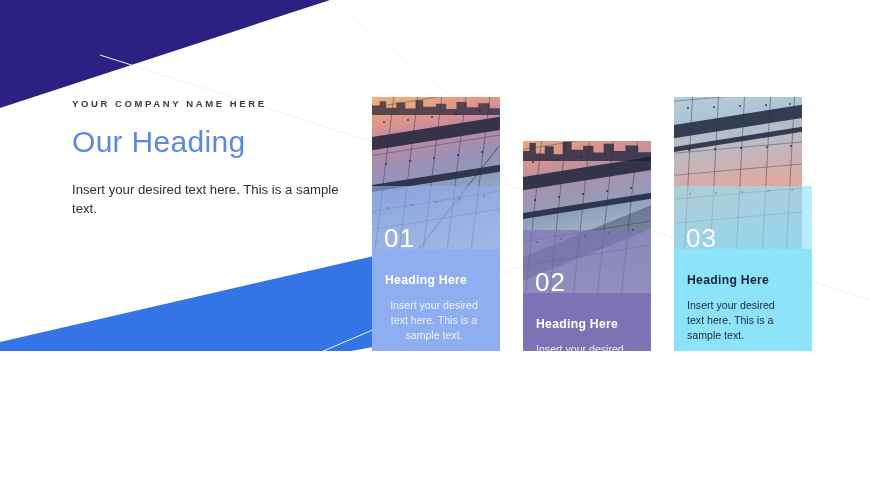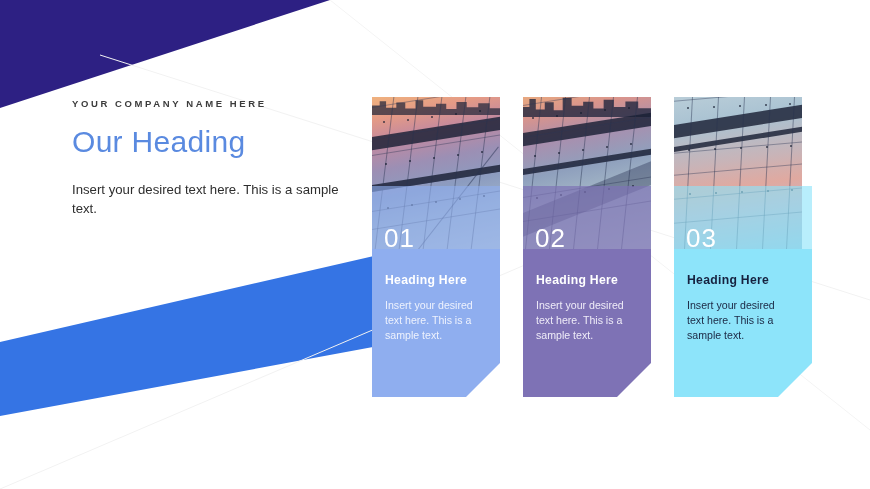--- a/index.html
+++ b/index.html
@@ -1,19 +1,19 @@
 <!DOCTYPE html>
 <html><head>
 <meta charset="utf-8">
 <style>
   html,body{margin:0;padding:0;background:#ffffff;}
   body{width:870px;height:489px;overflow:hidden;
        font-family:"Liberation Sans","DejaVu Sans",sans-serif;}
 
-  #slide{position:relative;width:870px;height:489px;background:#ffffff;overflow:hidden;}
+  #slide{position:relative;width:870px;height:351px;background:#ffffff;overflow:hidden;}
 
   
   .deco{position:absolute;pointer-events:none;}
   #navy-shape{left:0;top:0;width:330px;height:120px;}
   #blue-band{left:0;top:250px;width:400px;height:170px;}
 
   
   #left-col{position:absolute;left:72px;top:98px;width:280px;}
   #eyebrow{font-size:9.5px;letter-spacing:2.6px;color:#3c3c3c;font-weight:700;
            text-transform:uppercase;}
@@ -83,21 +83,21 @@
   </svg>
 
   <div id="left-col">
     <div id="eyebrow">YOUR COMPANY NAME HERE</div>
     <div id="title-line1">Our Heading</div>
     <div id="body-text">Insert your desired text here. This is a sample text.</div>
   </div>
 
   <div id="cards">
 
-    <div class="card" id="card-1" style="left:0;">
+    <div class="card" id="card-1" style="left:0;text-align:center;">
       <div class="photo">
         <div class="sky"></div>
         <div class="skyline" style="top:2px;height:16px;
              clip-path:polygon(0 100%,0 40%,6% 40%,6% 14%,11% 14%,11% 55%,19% 55%,19% 22%,26% 22%,26% 60%,34% 60%,34% 8%,40% 8%,40% 48%,50% 48%,50% 30%,58% 30%,58% 62%,66% 62%,66% 18%,74% 18%,74% 52%,83% 52%,83% 26%,92% 26%,92% 58%,100% 58%,100% 100%);
              background:rgba(28,34,56,.7);"></div>
         <div class="band-dark" style="top:30px;"></div>
         <div class="band-dark" style="top:78px;height:7px;"></div>
         <div class="pane" style="top:14px;transform:rotate(-9deg);"></div>
         <div class="pane" style="top:46px;transform:rotate(-9deg);"></div>
         <div class="pane" style="top:62px;transform:rotate(-9deg);"></div>
@@ -126,21 +126,21 @@
         <div class="dot" style="left:87px;top:101px;"></div>
         <div class="dot" style="left:111px;top:98px;"></div>
       </div>
       <div class="wash" style="top:89px;height:63px;background:rgba(143,174,239,.62);"></div>
       <div class="body-shape" style="top:152px;height:148px;background:#8FAEEF;"></div>
       <div class="num" style="left:12px;top:128px;">01</div>
       <div class="card-heading" style="left:13px;top:176px;color:#FFFFFF;">Heading Here</div>
       <div class="card-text" style="left:13px;top:201px;width:98px;color:#EEF2FD;">Insert your desired text here. This is a sample text.</div>
     </div>
 
-    <div class="card" id="card-2" style="left:151px;">
+    <div class="card" id="card-2" style="left:151px;margin-top:44px;">
       <div class="photo">
         <div class="sky" style="background:linear-gradient(168deg,#e8a980 0%,#d9948c 12%,#a98fae 28%,#8fa0bd 46%,#a9bdc9 66%,#c2d2d8 100%);"></div>
         <div class="skyline" style="top:0px;height:20px;
              clip-path:polygon(0 100%,0 50%,5% 50%,5% 10%,10% 10%,10% 62%,17% 62%,17% 26%,24% 26%,24% 66%,31% 66%,31% 4%,38% 4%,38% 44%,47% 44%,47% 24%,55% 24%,55% 58%,63% 58%,63% 14%,71% 14%,71% 50%,80% 50%,80% 22%,90% 22%,90% 56%,100% 56%,100% 100%);
              background:rgba(30,36,60,.78);"></div>
         <div class="band-dark" style="top:26px;"></div>
         <div class="band-dark" style="top:62px;height:6px;"></div>
         <div class="pane" style="top:12px;transform:rotate(-9deg);"></div>
         <div class="pane" style="top:44px;transform:rotate(-9deg);"></div>
         <div class="pane" style="top:80px;transform:rotate(-9deg);"></div>

